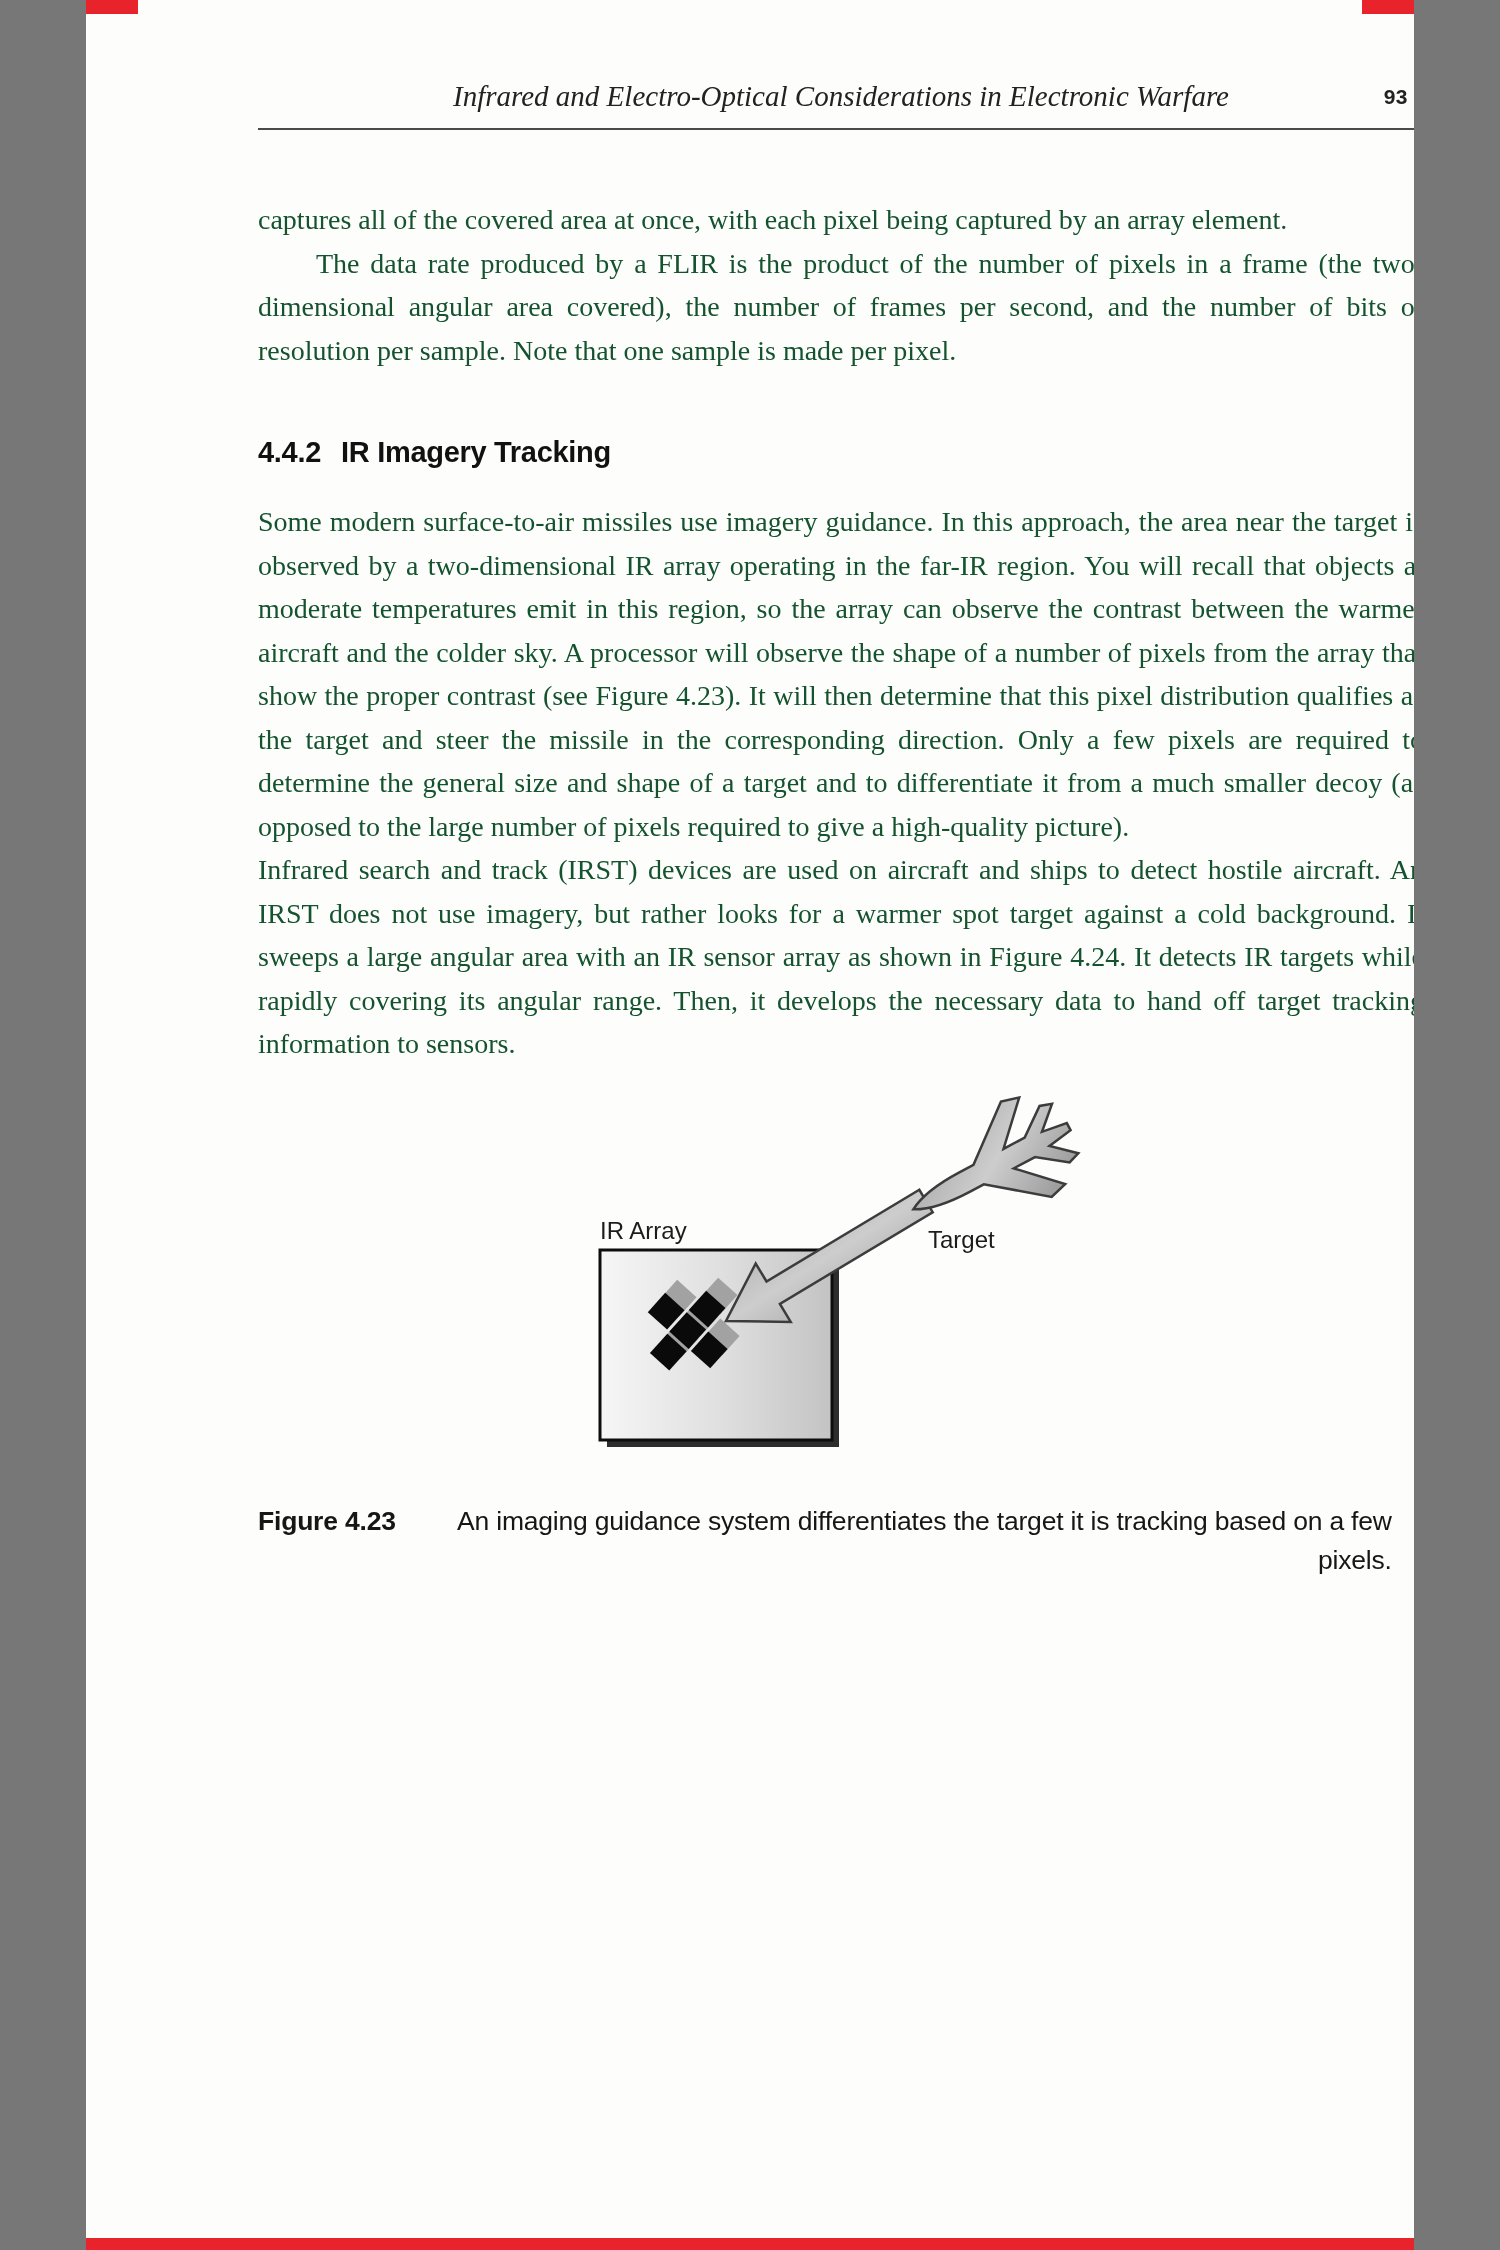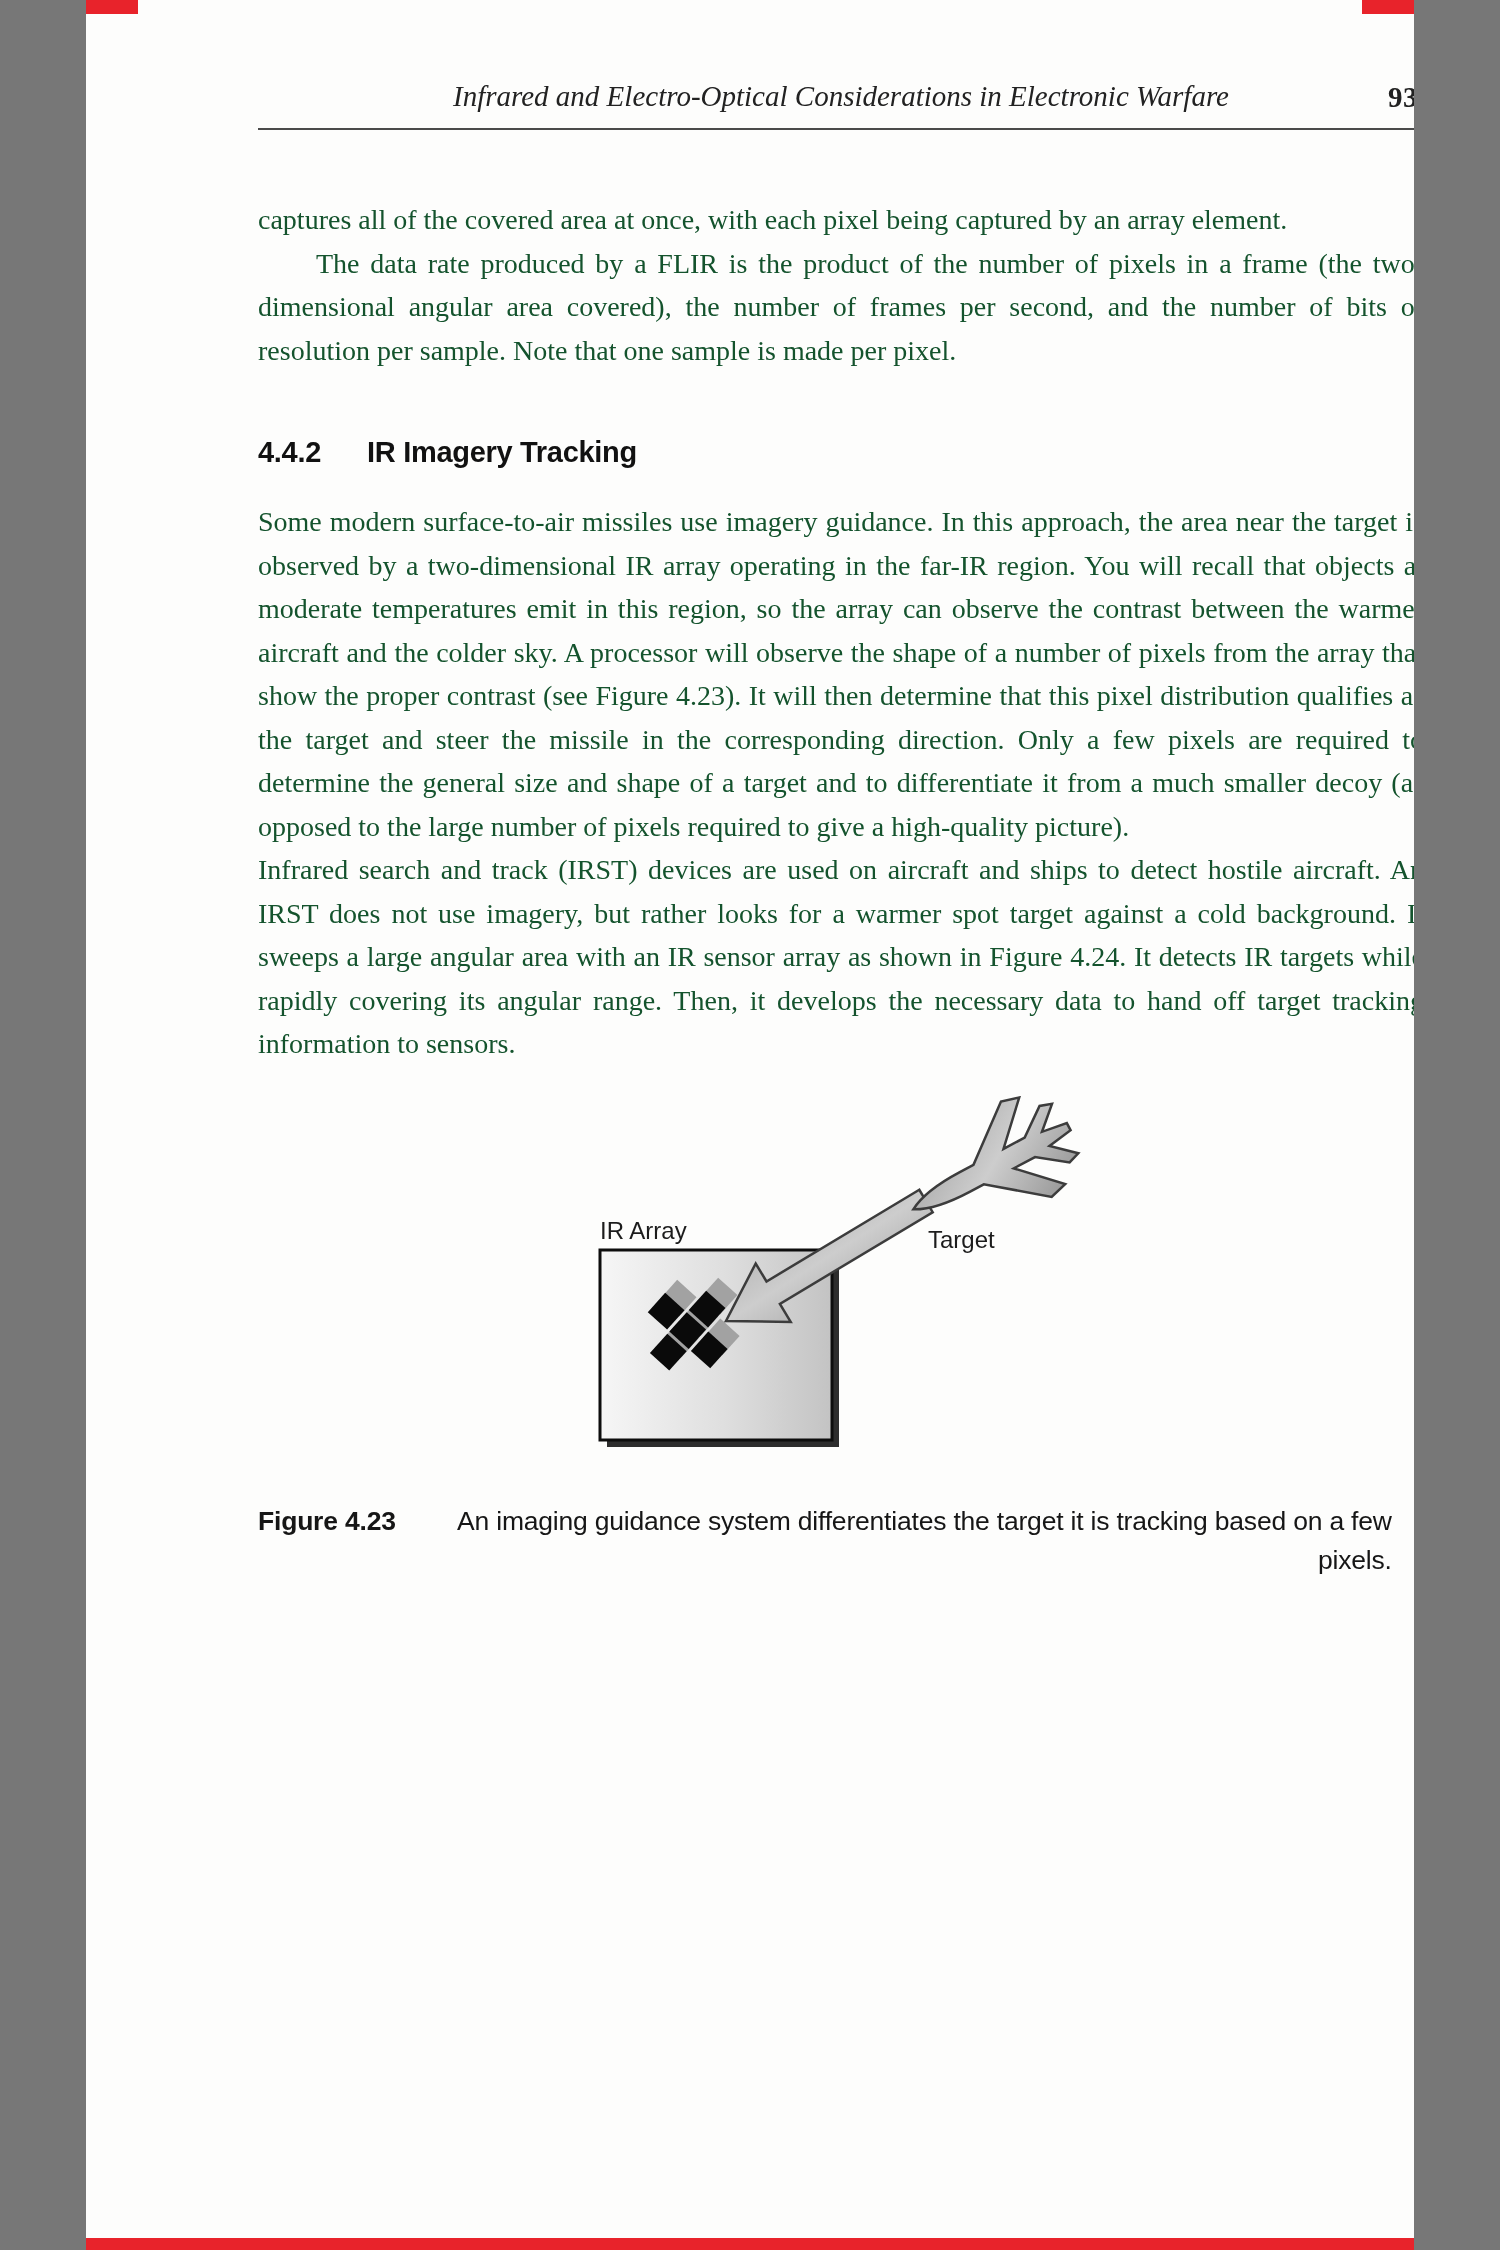--- a/index.html
+++ b/index.html
@@ -21,44 +21,44 @@
   
   .running-head {
     position:relative;
     text-align:center;
     font-style:italic;
     font-size:29px;
     line-height:36px;
     color:#222;
   }
   .running-head .page-number {
-    position:absolute; right:6px; top:1px;
+    position:absolute; right:16px; top:1px;
     font-style:normal;
-    font-family:Liberation Serif, serif;
+    font-family:Liberation Sans, sans-serif;
     font-weight:700;
-    font-size:29px;
+    font-size:21px;
     letter-spacing:0.5px;
   }
   .head-rule {
     margin-top:14px;
     height:0;
     border-bottom:2px solid #4a4a4a;
   }
   
   main { display:block; margin-top:68px; }
   main p {
     font-size:28px;
     line-height:43.5px;
     text-align:justify;
     color:#14532d;
   }
   p.para-indent { text-indent:58px; }
   h2.section-heading {
     display:flex;
-    gap:46px;
+    gap:20px;
     margin:62px 0 30px 0;
     font-family:"Liberation Sans", sans-serif;
     font-weight:700;
     font-size:29px;
     line-height:36px;
     letter-spacing:-0.3px;
     color:#111;
   }
   
   figure.ir-figure { margin:30px 0 0 0;text-align:right; }

